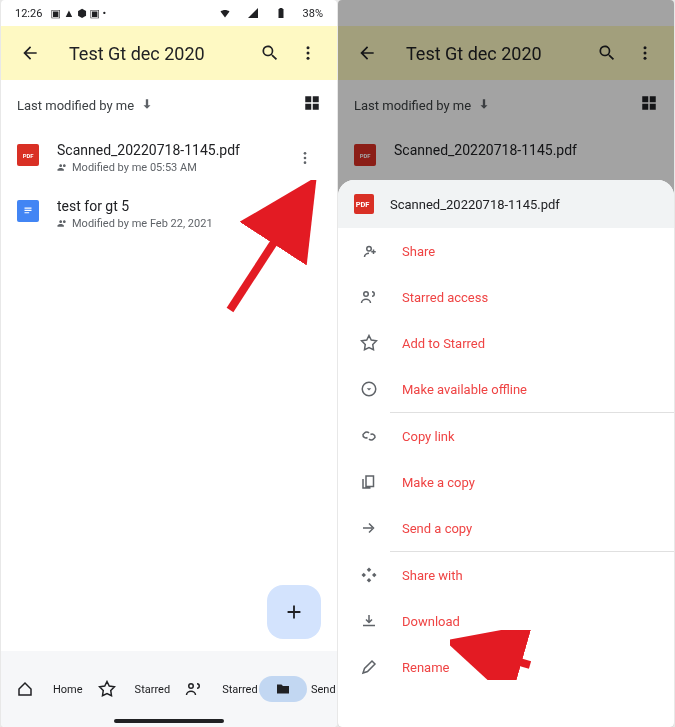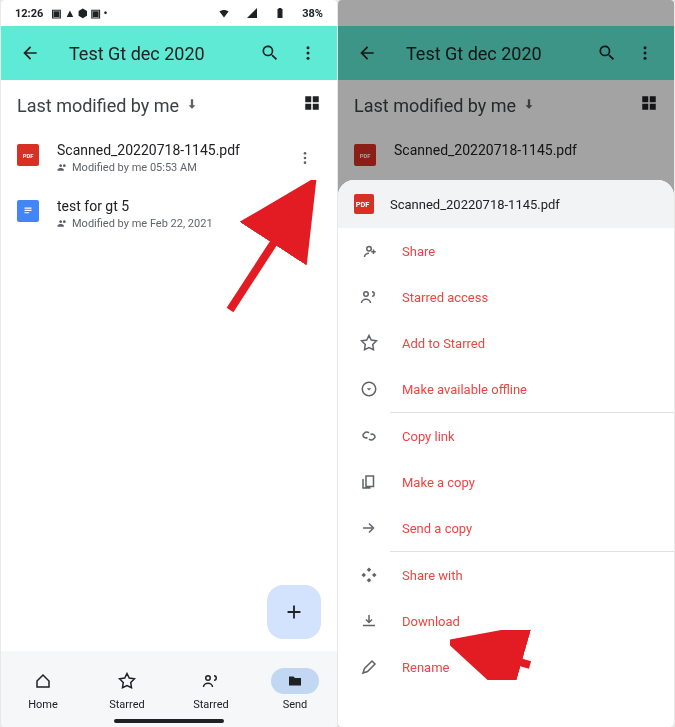--- a/index.html
+++ b/index.html
@@ -1,42 +1,42 @@
 <!DOCTYPE html>
 <html><head>
 <meta charset="utf-8">
 <style>
 *{box-sizing:border-box;margin:0;padding:0;font-family:Roboto,Arial,sans-serif}
 body{width:675px;height:727px;background:#e8e8e8;display:flex;position:relative;overflow:hidden}
 .phone{height:727px;background:#fff;position:relative;overflow:hidden;border-radius:4px}
 .phone.left{width:336px;margin-left:1px}
 .phone.right{width:336px;margin-left:1px}
-.status{height:26px;display:flex;align-items:center;padding:0 14px;font-size:11px;color:#202124;font-weight:700}
+.status{height:26px;display:flex;align-items:center;padding:0 14px;font-size:11px;color:#202124;font-weight:400}
 .status .t{display:flex;align-items:center;gap:8px}
 .status .r{margin-left:auto;display:flex;gap:16px}
 .status svg{width:12px;height:12px}
-.appbar{height:54px;display:flex;align-items:center;padding:0 10px;background:#5eead4}
+.appbar{height:54px;display:flex;align-items:center;padding:0 10px;background:#fef9c3}
 .appbar .title{flex:1;font-size:18px;color:#202124;margin-left:20px}
 .appbar .ib{width:38px;height:38px;display:flex;align-items:center;justify-content:center}
 .sort{height:50px;display:flex;align-items:center;padding:0 16px;background:#fff}
-.sort .lbl{font-size:18px;color:#3c4043}
+.sort .lbl{font-size:13px;color:#3c4043}
 .sort .arr{margin-left:6px}
 .sort .grid{margin-left:auto}
 .file{display:flex;align-items:flex-start;padding:12px 16px}
 .file .ic{width:22px;height:22px;margin-top:2px;display:flex;align-items:center;justify-content:center;border-radius:2px}
 .file .ic.pdf{background:#d93025}
 .file .ic.doc{background:#4285f4}
 .file .ic svg{width:14px;height:14px}
 .file .tx{flex:1;margin-left:18px}
 .file .nm{font-size:14px;color:#202124}
 .file .mt{font-size:11px;color:#5f6368;margin-top:3px;display:flex;align-items:center;gap:4px}
 .file .more{width:32px;height:32px;display:flex;align-items:center;justify-content:center}
 .fab{position:absolute;right:16px;bottom:88px;width:54px;height:54px;border-radius:16px;background:#d3e3fd;display:flex;align-items:center;justify-content:center}
 .nav{position:absolute;bottom:0;left:0;right:0;height:76px;background:#f6f7f9;display:flex}
-.nav .ni{flex:1;display:flex;flex-direction:column;align-items:center;justify-content:center;gap:4px}
+.nav .ni{flex:1;display:flex;flex-direction:row;align-items:center;justify-content:center;gap:4px}
 .nav .ni .pill{width:48px;height:26px;border-radius:13px;display:flex;align-items:center;justify-content:center}
 .nav .ni.active .pill{background:#c2d7f2}
 .nav .ni .lbl{font-size:11px;color:#202124}
 .gest{position:absolute;bottom:4px;left:50%;transform:translateX(-50%);width:110px;height:4px;background:#202124;border-radius:2px}
 .dim{position:absolute;inset:0;background:rgba(0,0,0,.36)}
 .sheet{position:absolute;left:0;right:0;bottom:0;top:180px;background:#fff;border-radius:16px 16px 0 0;overflow:hidden}
 .sheet .hd{display:flex;align-items:center;padding:14px 16px;background:#f1f3f4}
 .sheet .hd .ic{width:20px;height:20px;background:#d93025;border-radius:2px;display:flex;align-items:center;justify-content:center}
 .sheet .hd .nm{font-size:13px;color:#202124;margin-left:16px}
 .sheet .mi{display:flex;align-items:center;padding:14px 20px}

